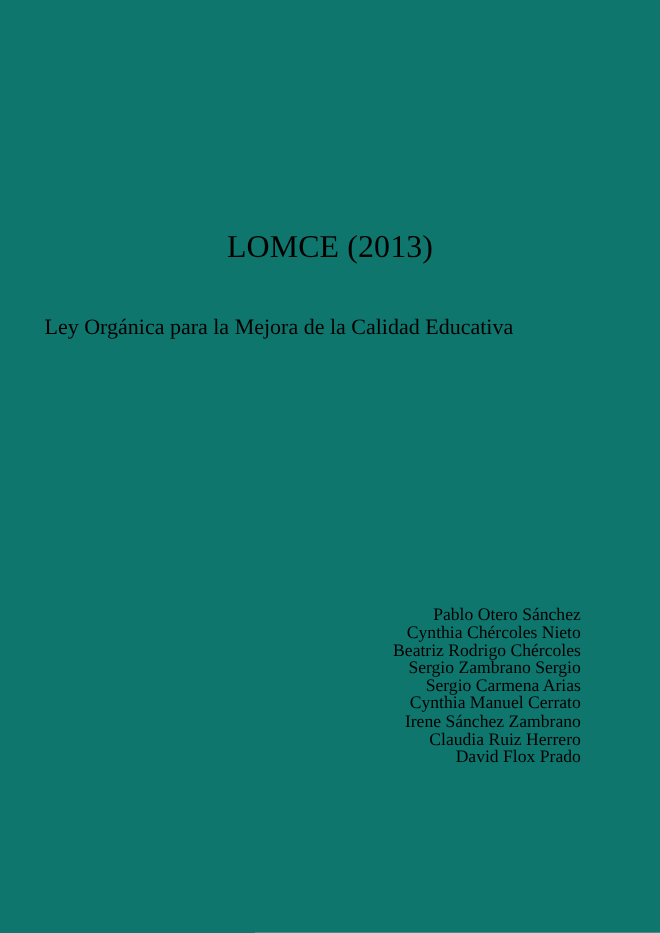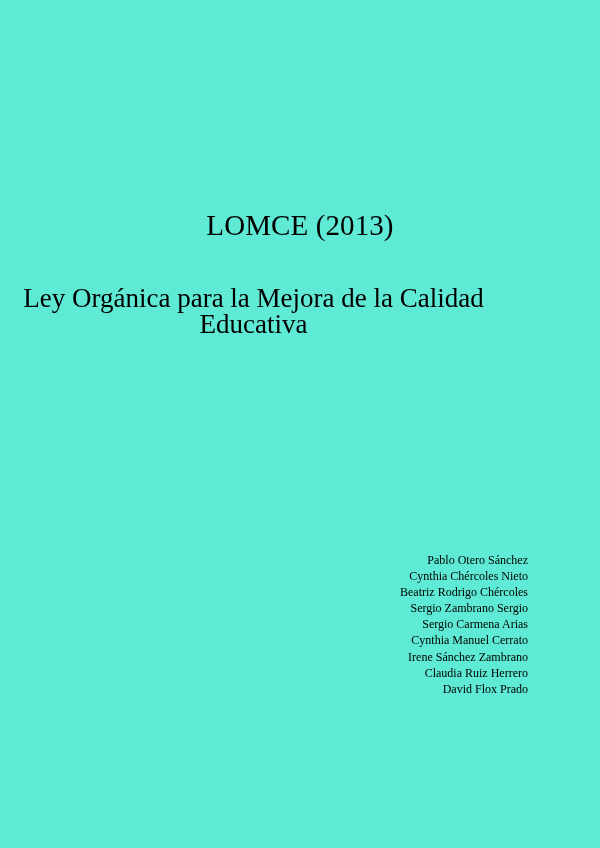--- a/index.html
+++ b/index.html
@@ -12,47 +12,47 @@
       height: 848px;
       position: relative;
       overflow: hidden;
       font-family: "Liberation Serif", "DejaVu Serif", serif;
       color: #000000;
     }
     .page {
       position: absolute;
       left: 0; top: 0;
       width: 600px; height: 848px;
-      background: #5eead4;
+      background: #0f766e;
     }
     .title {
       position: absolute;
       left: 0;
       width: 600px;
       top: 207px;
       text-align: center;
       font-size: 29px;
       line-height: 36px;
       letter-spacing: 0.1px;
     }
     .subtitle {
       position: absolute;
       left: 0;
       width: 507px;
       top: 285px;
       text-align: center;
-      font-size: 27px;
+      font-size: 20px;
       line-height: 26px;
     }
     .authors {
       position: absolute;
       right: 72px;
       top: 552px;
       text-align: right;
-      font-size: 12px;
+      font-size: 16px;
       line-height: 16.1px;
     }
     .author {
       display: block;
       white-space: nowrap;
     }
   </style>
 </head>
 <body>
 

